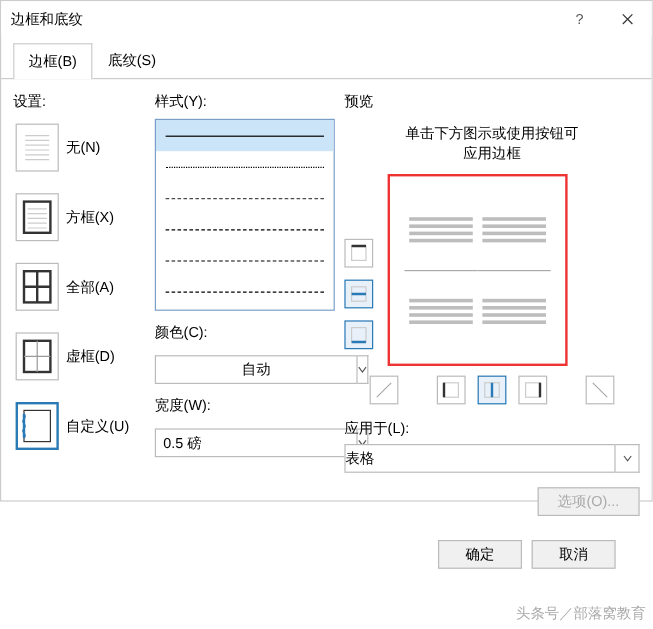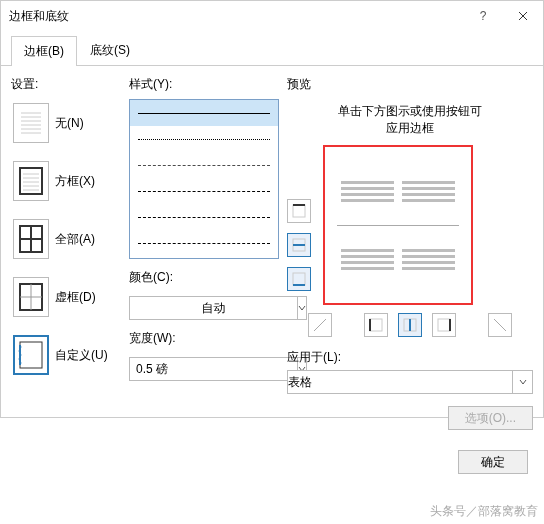--- a/index.html
+++ b/index.html
@@ -40,21 +40,21 @@
 .edge-btn svg { width: 16px; height: 16px; }
 .preview-bottom { display: flex; gap: 10px; justify-content: center; margin-top: 8px; }
 .preview-bottom .edge-btn { width: 24px; height: 24px; }
 .apply-row { margin-top: 12px; }
 .apply-combo { display: flex; margin-top: 4px; }
 .apply-combo select, .apply-combo .cb-input { flex: 1; height: 24px; border: 1px solid #bbb; padding: 0 0; background: #fff; }
 .cb-input { display:flex; align-items:center; }
 .options-row { text-align: right; margin-top: 12px; }
 .btn { height: 24px; padding: 0 16px; border: 1px solid #bbb; background: #f0f0f0; cursor: pointer; }
 .btn[disabled] { color: #aaa; cursor: default; }
-.footer { display: flex; justify-content: flex-end; gap: 8px; padding: 10px 15px 14px; }
+.footer { display: flex; justify-content: flex-end; gap: 8px; padding: 10px 30px 14px; }
 .footer .btn { min-width: 70px; }
 .tbl-preview { width:100%; height:100%; display:grid; grid-template-columns: 1fr 1fr; grid-template-rows: 1fr 1fr; }
 .tbl-cell { padding: 4px; display:flex; flex-direction:column; gap:3px; justify-content:center;}
 .tbl-cell span { height:3px; background:#bdbdbd; }
 .watermark { position: fixed; bottom: 4px; right: 6px; color:#aaa; font-size:12px; }
 </style>
 </head>
 <body>
 
 <div class="dialog">
@@ -299,17 +299,18 @@
 
       <div class="options-row">
         <button class="btn" disabled="">选项(O)...</button>
       </div>
     </div>
 
   </div>
 
   <div class="footer">
     <button class="btn">确定</button>
+    <button class="btn">取消</button>
   </div>
 
 </div>
 
 <div class="watermark">头条号／部落窝教育</div>
 
 </body></html>

